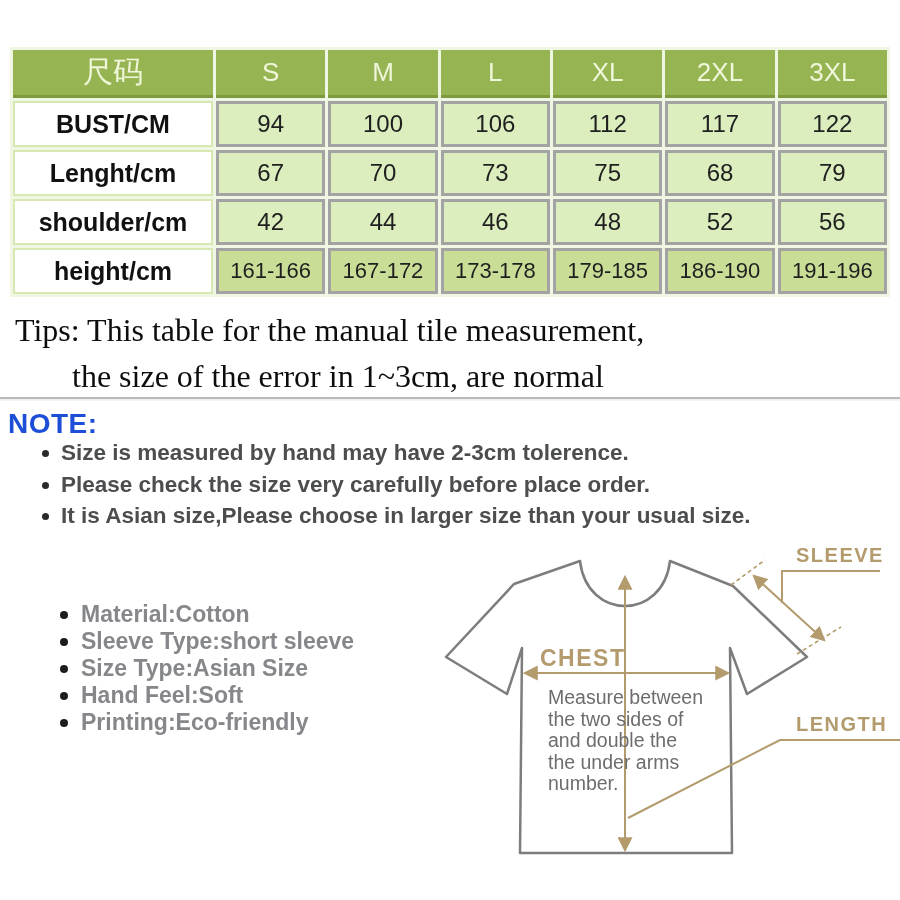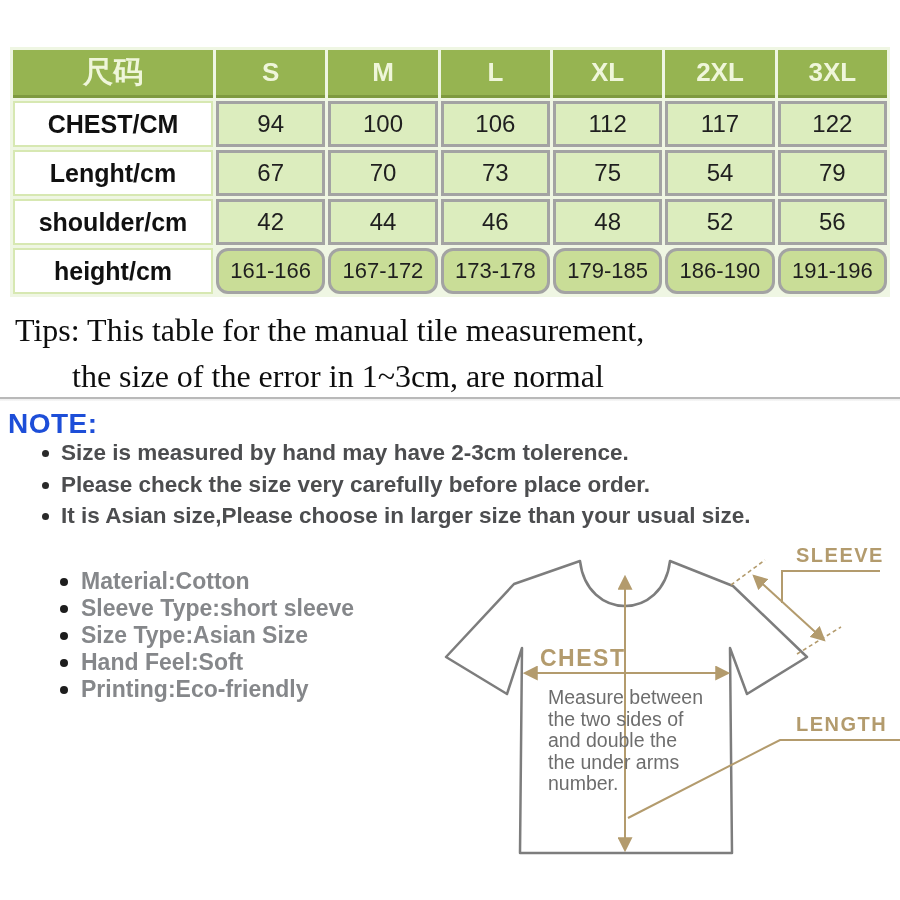--- a/index.html
+++ b/index.html
@@ -10,36 +10,36 @@
   }
 
   
   table.size-table {
     position:absolute; left:10px; top:47px; width:880px;
     border-collapse:separate; border-spacing:3px;
     table-layout:fixed; background:#eff6e3;
   }
   table.size-table thead th {
     background:#96b451; color:#eff6da; height:48px;
-    font-size:26px; font-weight:bold; text-align:center;
+    font-size:26px; font-weight:normal; text-align:center;
     border-bottom:3px solid #7e9a3f;
     margin-top:44px;
   }
   table.size-table thead th:first-child { font-size:30px; width:200px; }
   table.size-table tbody th {
     background:#ffffff; color:#111; height:46px;
     font-size:25px; font-weight:bold; text-align:center;
     border:2px solid #d7e8b2;
   }
   table.size-table tbody td {
     background:#dcedbe; color:#1f1f1f; height:46px;
     font-size:24px; text-align:center; border:3px solid #a3a3a3;
   }
   table.size-table tbody tr:last-child td {
-    background:#c9dd97; font-size:22px;border-radius:12px;
+    background:#c9dd97; font-size:22px;
   }
 
   
   .tips { position:absolute; left:0; top:0; width:900px; color:#0d0d0d;
           font-family:"Liberation Serif", serif; }
   .tips-line1 { position:absolute; left:15px; top:303px; font-size:32px; white-space:nowrap;margin-top:9px; }
   .tips-line2 { position:absolute; left:72px; top:358px; font-size:32px; white-space:nowrap; }
 
   
   .divider {
@@ -54,21 +54,21 @@
   #iteminfo-heading { left:8px; top:553px; }
 
   ul.bullets { position:absolute; list-style:none; }
   ul.bullets li { position:relative; font-weight:bold; white-space:nowrap; }
   ul.bullets li::before {
     content:""; position:absolute; border-radius:50%; background:#2a2a2a;
   }
   #note-list { left:40px; top:437px; }
   #note-list li { font-size:22.5px; color:#4c4d4f; line-height:31.5px; padding-left:21px; }
   #note-list li::before { left:2px; top:13px; width:7px; height:7px; }
-  #iteminfo-list { left:58px; top:568px; }
+  #iteminfo-list { left:58px; top:601px; }
   #iteminfo-list li { font-size:23px; color:#85878a; line-height:27px; padding-left:23px; }
   #iteminfo-list li::before { left:2px; top:10px; width:8px; height:8px; background:#1d1d1d; }
 
   
   .diagram-svg { position:absolute; left:430px; top:533px; }
   .measure-note { position:absolute; left:548px; top:687px; width:190px; }
   .measure-note li { list-style:none; font-size:19.5px; line-height:21.5px;
     color:#6d6d6d; font-weight:normal; white-space:nowrap; }
   .diag-label { font-weight:bold; fill:#b39b6d; letter-spacing:1.5px;
     font-family:"Liberation Sans", sans-serif; }
@@ -85,35 +85,35 @@
           <th>S</th>
           <th>M</th>
           <th>L</th>
           <th>XL</th>
           <th>2XL</th>
           <th>3XL</th>
         </tr>
     </thead>
     <tbody>
         <tr>
-          <th>CHEST/CM</th>
+          <th>BUST/CM</th>
           <td>94</td>
           <td>100</td>
           <td>106</td>
           <td>112</td>
           <td>117</td>
           <td>122</td>
         </tr>
         <tr>
           <th>Lenght/cm</th>
           <td>67</td>
           <td>70</td>
           <td>73</td>
           <td>75</td>
-          <td>54</td>
+          <td>68</td>
           <td>79</td>
         </tr>
         <tr>
           <th>shoulder/cm</th>
           <td>42</td>
           <td>44</td>
           <td>46</td>
           <td>48</td>
           <td>52</td>
           <td>56</td>

